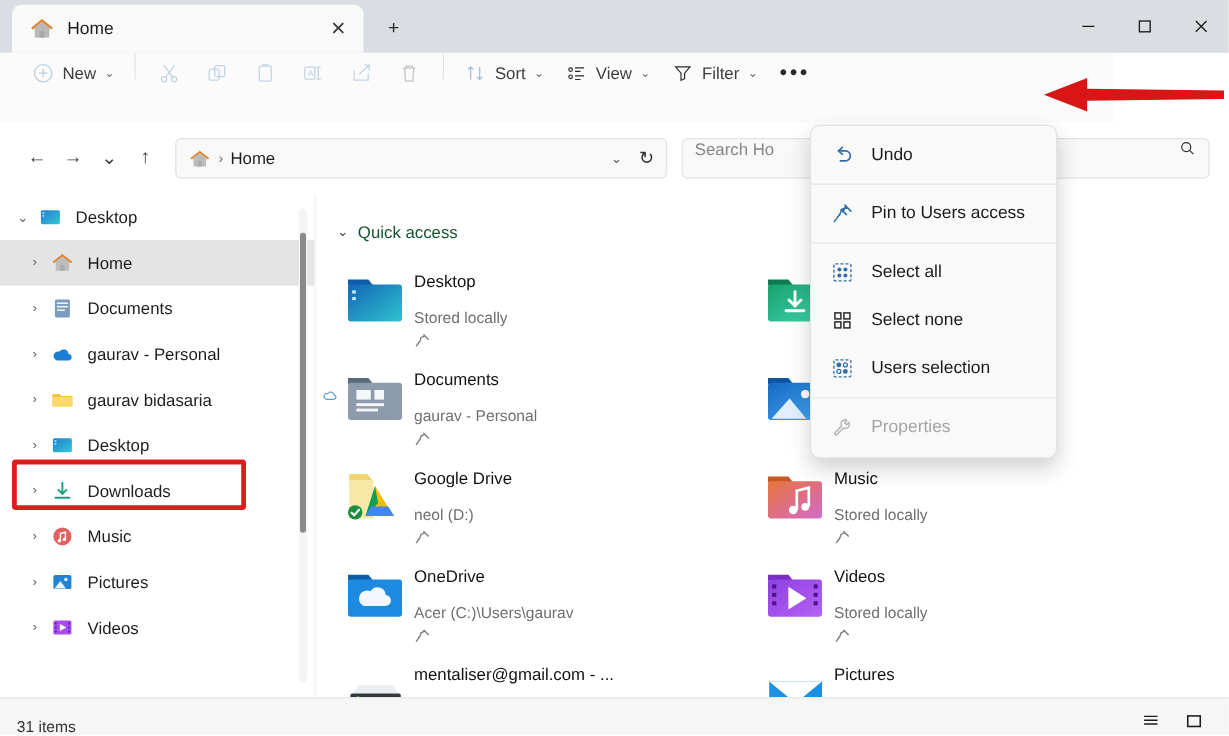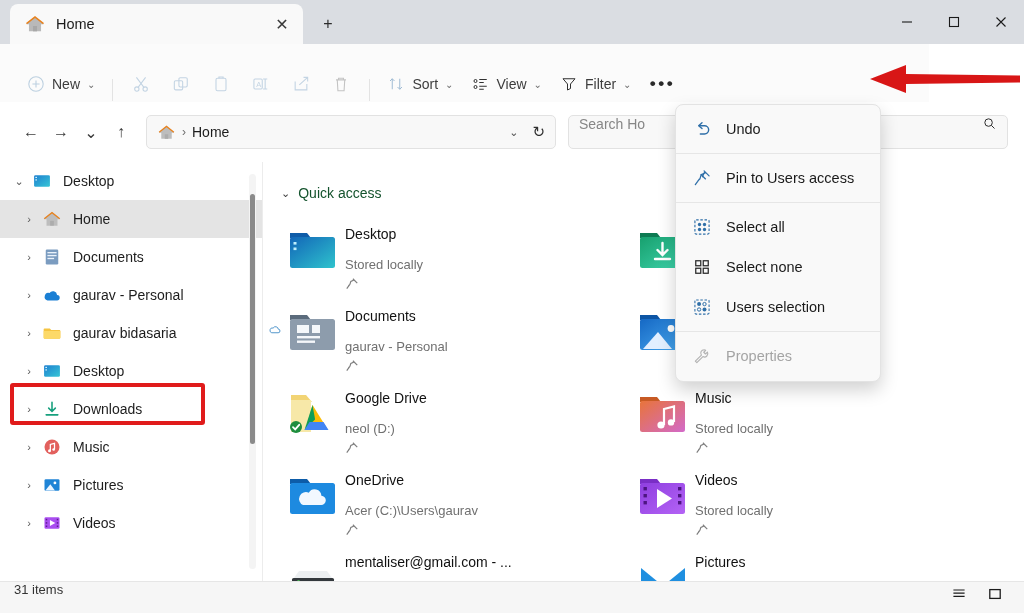--- a/index.html
+++ b/index.html
@@ -52,21 +52,21 @@
   .wc {
     width: 47px; height: 44px;
     display: flex; align-items: center; justify-content: center;
     color: #1a1a1a;
   }
 
   
   .cmdbar {
     position: absolute; left: 0; top: 44px; width: 929px; height: 58px;
     background: #fbfbfb;
-    display: flex; align-items: flex-end;
+    display: flex; align-items: flex-start;
     padding-left: 18px;
     border-bottom: 1px solid #fbfbfb;
   }
   .cb-btn {
     height: 34px; border-radius: 5px;
     display: flex; align-items: center; gap: 7px;
     padding: 0 9px; color: #5a5a5a; font-size: 14px;
     white-space: nowrap;
   }
   .cb-icon-btn {
@@ -188,21 +188,21 @@
     font-size: 13px; color: #707070; margin-top: 15px;
     white-space: nowrap; overflow: hidden; text-overflow: ellipsis;
     max-width: 250px;
   }
   .pin { margin-top: 5px; width: 14px; height: 14px; color: #7d7d7d; }
 
   
   .statusbar {
     position: absolute; left: 0; top: 581px; width: 1024px; height: 32px;
     background: #f6f6f6; border-top: 1px solid #e6e6e6;
-    display: flex; align-items: flex-start; padding: 0 14px;
+    display: flex; align-items: flex-end; padding: 0 14px;
   }
   .status-text { font-size: 13px; color: #333333; }
   .status-right { margin-left: auto; display: flex; gap: 6px; align-items: center; }
   .vbtn {
     width: 30px; height: 24px; border-radius: 4px;
     display: flex; align-items: center; justify-content: center;
     color: #1b1b1b;
   }
 
   

